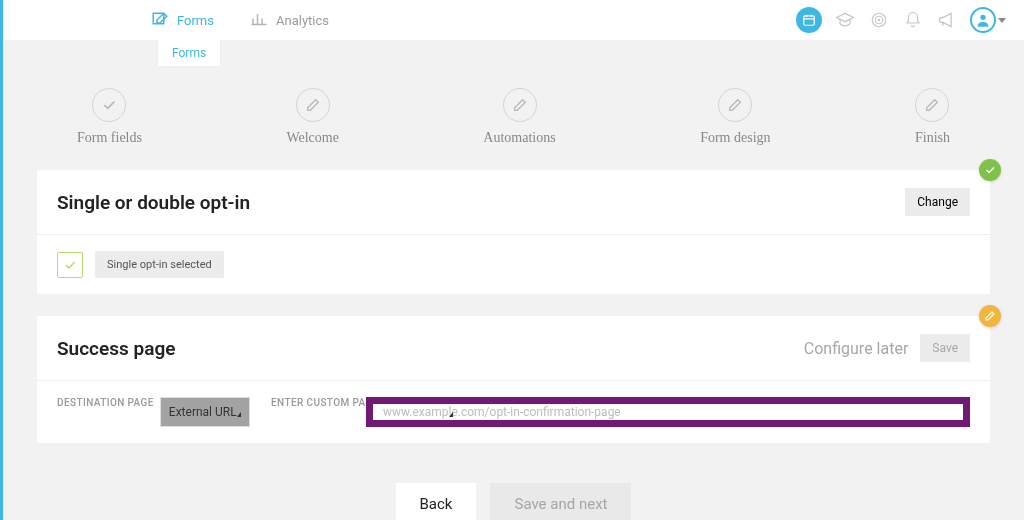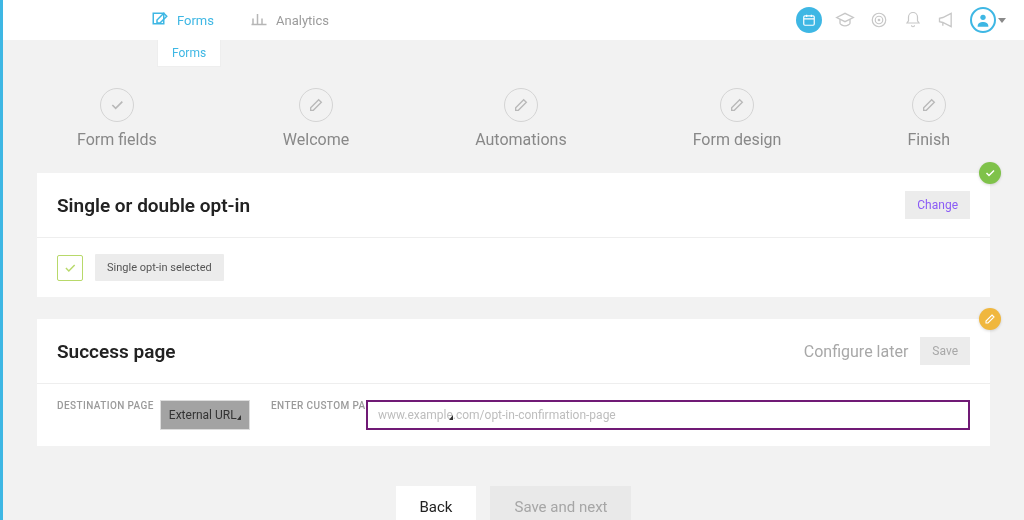--- a/index.html
+++ b/index.html
@@ -18,28 +18,28 @@
   .caret-down { width:0;height:0;border-left:4px solid transparent;border-right:4px solid transparent;border-top:5px solid #8a8a8a; }
   
   .subtab { position:absolute; top:40px; left:154px; background:#fff; padding:6px 14px; font-size:12px; color:#3eb7e4; border:1px solid #eee; border-top:none; z-index:5; }
   
   .content { padding: 32px 34px 0 34px; }
   
   .stepper { display:flex; justify-content:space-between; padding: 16px 40px 24px 40px; }
   .step { display:flex; flex-direction:column; align-items:center; gap:8px; cursor:pointer; }
   .step-circle { width:34px; height:34px; border-radius:50%; border:1.5px solid #d4d4d4; display:flex; align-items:center; justify-content:center; color:#b8b8b8; background:#f2f2f2; }
   .step.active .step-circle { background:#3eb7e4; border-color:#3eb7e4; color:#fff; }
-  .step-label { font-size:16px; color:#888; }
+  .step-label { font-size:14px; color:#888;font-family:Liberation Serif, serif; }
   .step.active .step-label { color:#3eb7e4; }
   
   .panel { background:#fff; margin-bottom:22px; position:relative; }
   .panel-head { display:flex; align-items:center; justify-content:space-between; padding:18px 20px; }
   .panel-title { font-size:19px; font-weight:600; color:#222; }
   .panel-actions { display:flex; align-items:center; gap:12px; }
-  .btn-gray { background:#ececec; border:none; padding:7px 12px; font-size:12px; color:#8b5cf6; cursor:pointer; }
+  .btn-gray { background:#ececec; border:none; padding:7px 12px; font-size:12px; color:#000000; cursor:pointer; }
   .btn-gray.disabled { color:#a8a8a8; cursor:default; }
   .link-muted { font-size:16px; color:#a8a8a8; cursor:pointer; }
   .panel-divider { height:1px; background:#eee; }
   .panel-body { padding:16px 20px; }
   
   .corner { position:absolute; top:-11px; right:-11px; width:22px; height:22px; border-radius:50%; display:flex; align-items:center; justify-content:center; color:#fff; box-shadow:0 1px 3px rgba(0,0,0,.15); }
   .corner.green { background:#7fc24a; }
   .corner.yellow { background:#f0b73e; }
   
   .status-row { display:flex; align-items:center; gap:12px;text-align:center; }
@@ -47,21 +47,21 @@
   .pill { background:#ececec; padding:7px 12px; font-size:11px; color:#555; border-radius:1px; }
   
   .form-row { display:flex; gap:14px; align-items:flex-start; }
   .form-col { display:flex; flex-direction:row; gap:6px; }
   .col-dest { width:200px; }
   .col-proto { width:72px; }
   .col-url { flex:1; }
   .field-label { font-size:10px; letter-spacing:.4px; color:#9a9a9a; text-transform:uppercase; font-weight:500; }
   .select-like { height:30px; border:1px solid #ddd; display:flex; align-items:center; justify-content:space-between; padding:0 8px; font-size:12px; color:#333; background:#a3a3a3; cursor:pointer; }
   .tri { width:0;height:0;border-left:4px solid transparent;border-top:4px solid transparent;border-bottom:5px solid #333; transform:rotate(0deg); }
-  .textfield { height:30px; border:2px solid #701a75; padding:0 10px; font-size:12px; color:#b91c1c; width:100%; outline:none; }
+  .textfield { height:30px; border:7px solid #701a75; padding:0 10px; font-size:12px; color:#b91c1c; width:100%; outline:none; }
   .textfield::placeholder { color:#bdbdbd; }
   
   .bottom { display:flex; gap:14px; justify-content:center; padding-top:18px; }
   .btn-back { background:#fff; padding:12px 24px; font-size:15px; color:#222; cursor:pointer; }
   .btn-next { background:#e9e9e9; padding:12px 24px; font-size:15px; color:#a6a6a6; cursor:default; }
 </style>
 </head>
 <body>
 
 <div class="topbar">

